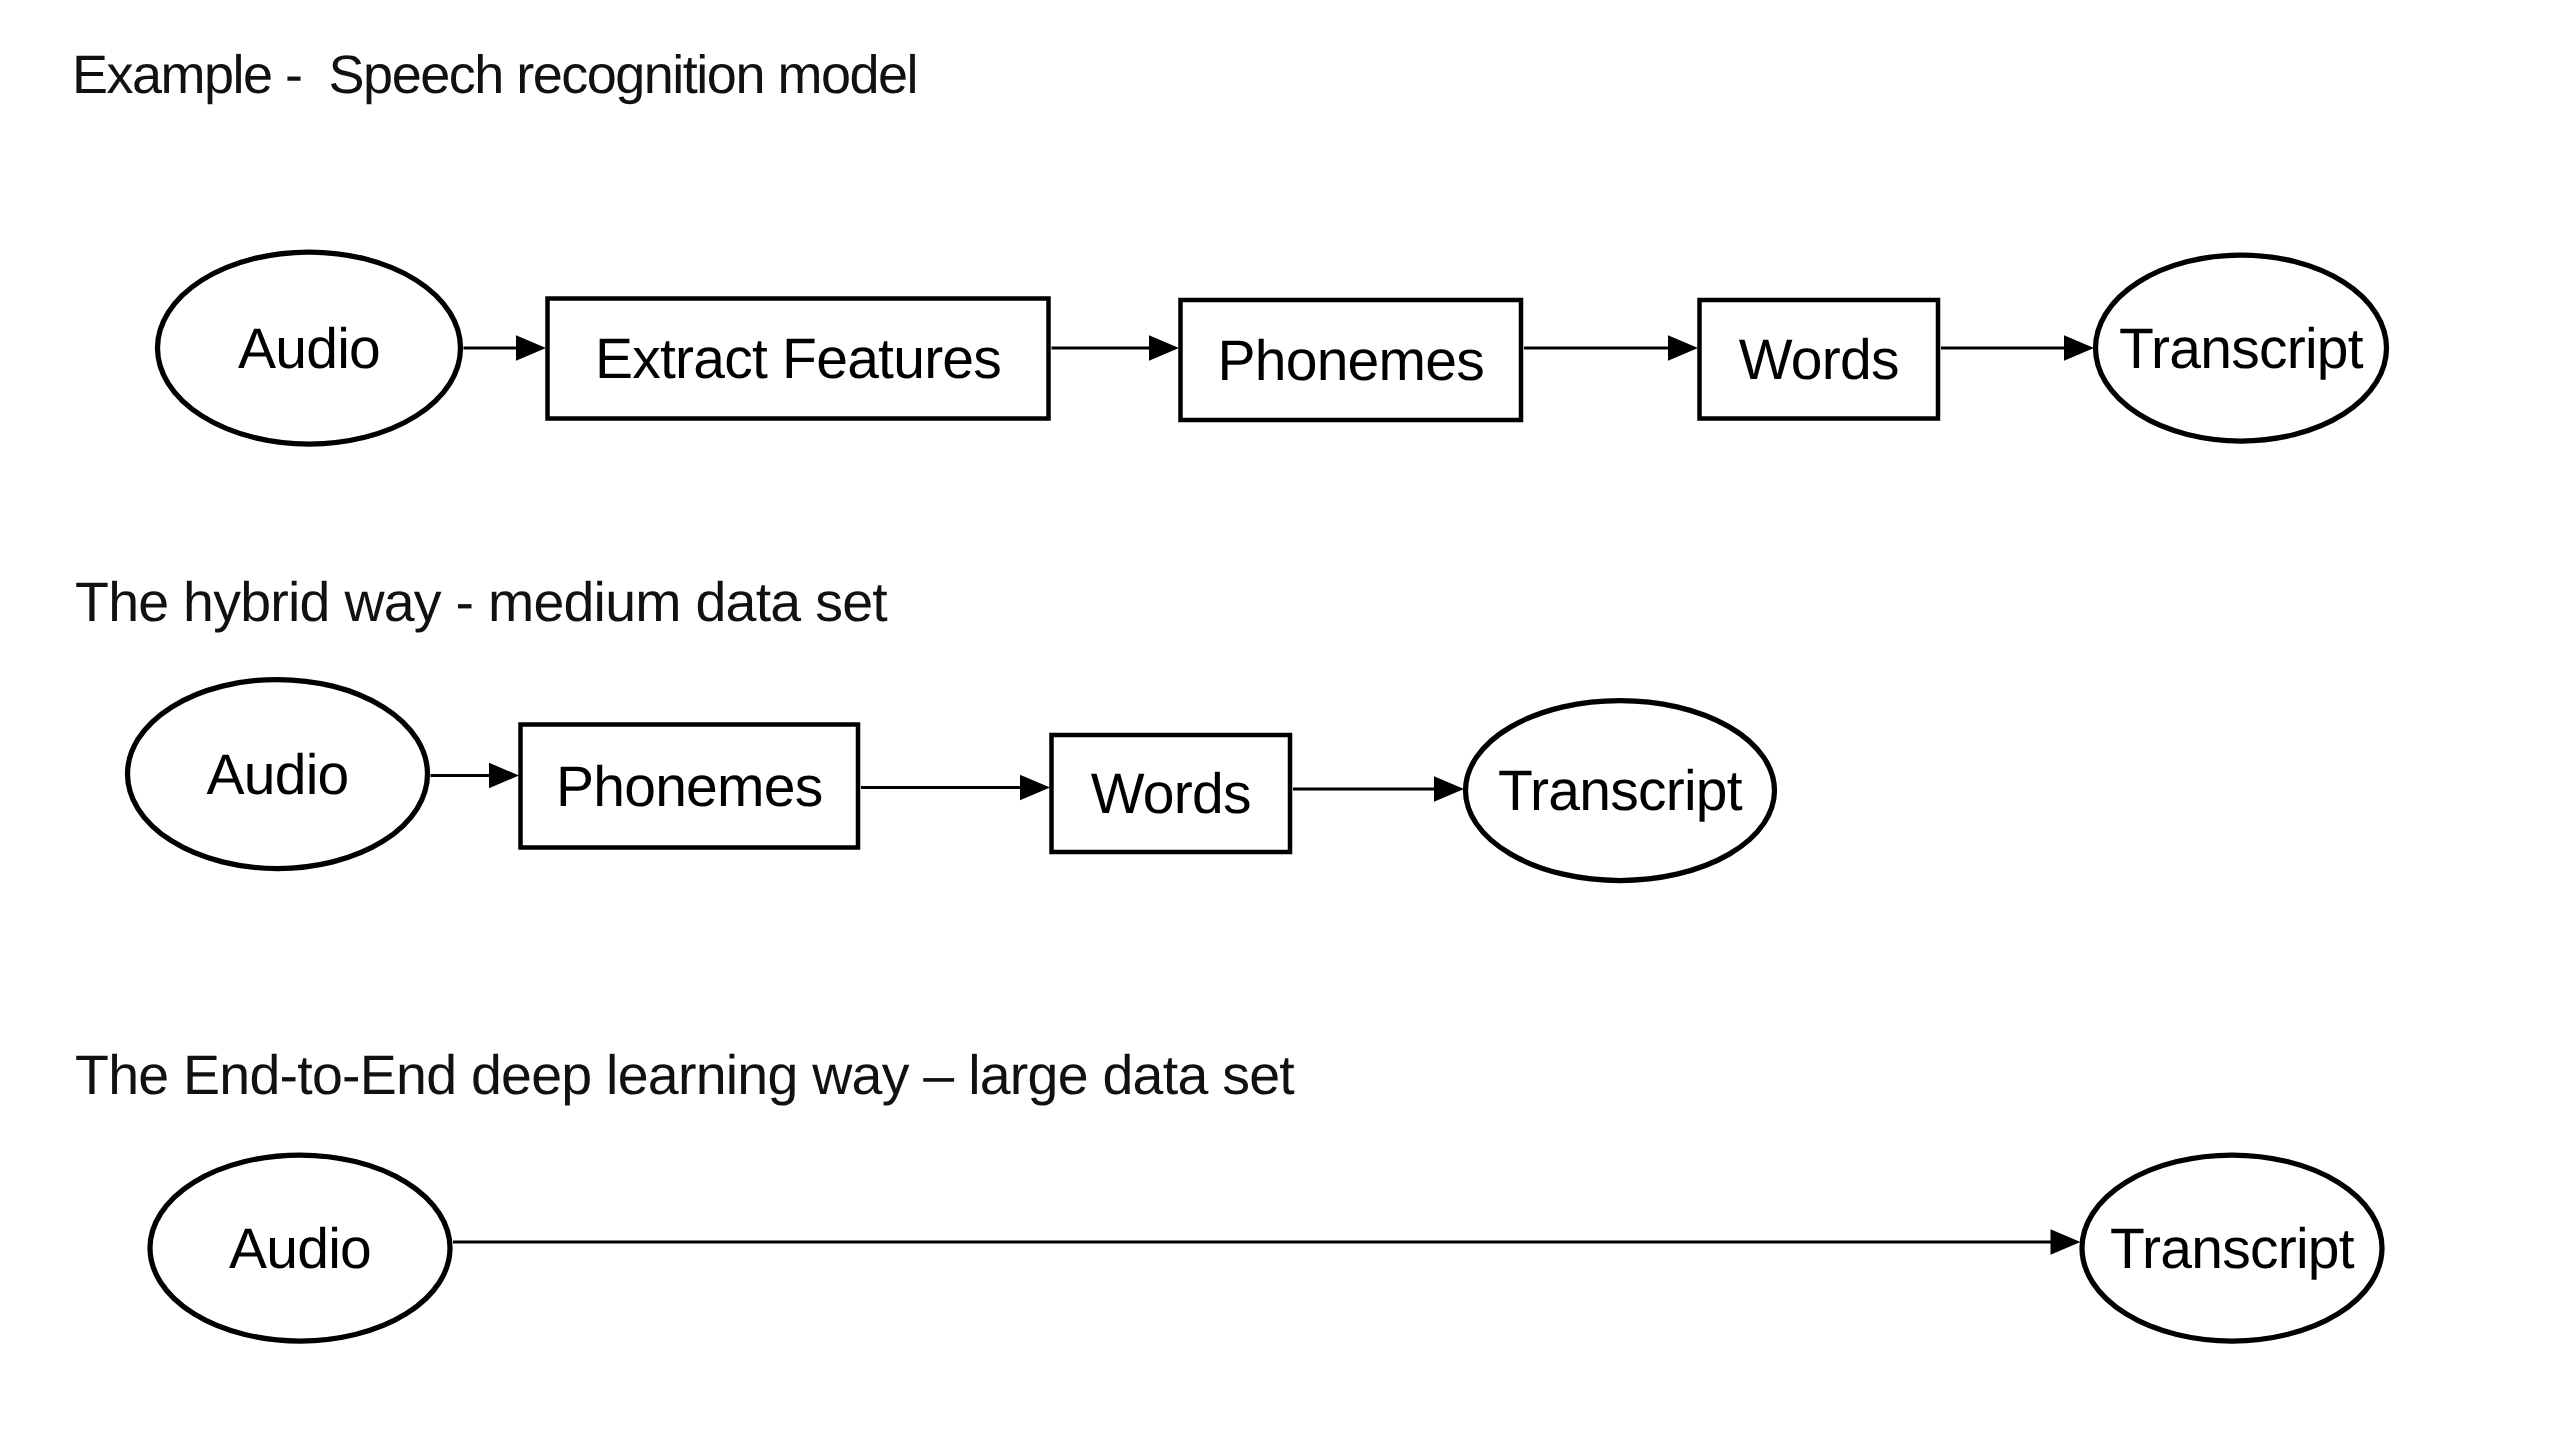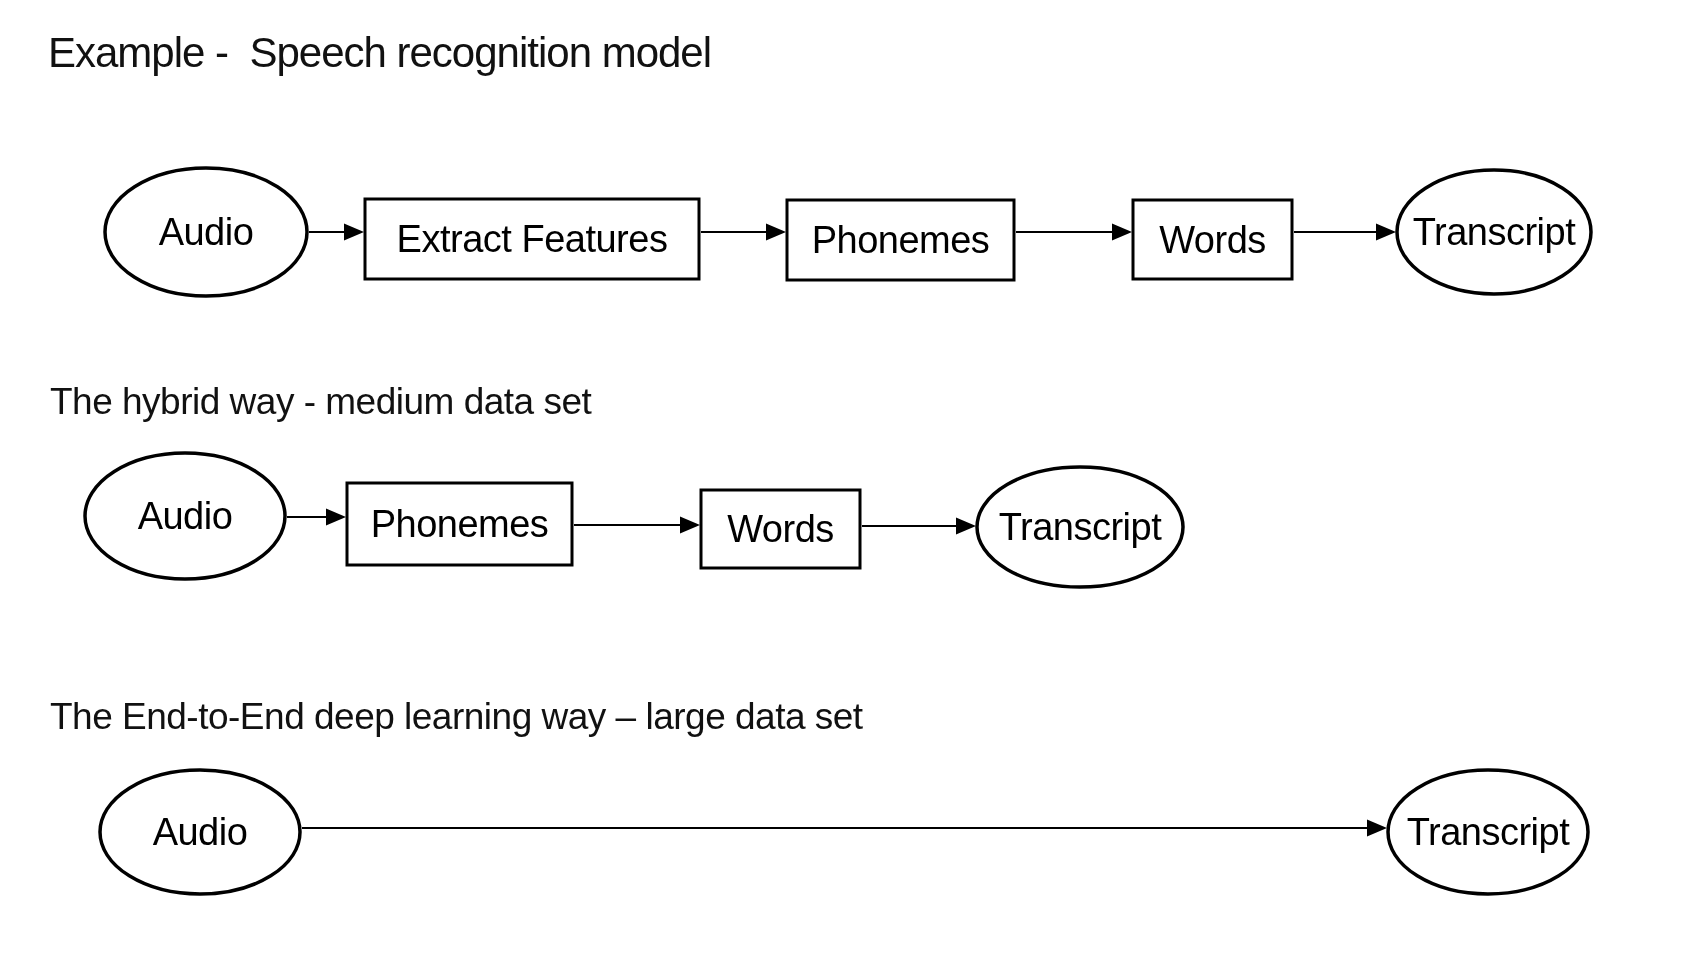--- a/index.html
+++ b/index.html
@@ -10,21 +10,21 @@
     background: #ffffff;
     overflow: hidden;
     font-family: "Liberation Sans", "DejaVu Sans", sans-serif;
   }
   .heading {
     position: absolute;
     color: #111111;
     white-space: pre;
     line-height: 1.15;
   }
-  .title-text { font-size: 42px; letter-spacing: -1px; }
+  .title-text { font-size: 36px; letter-spacing: -1px; }
   .sub-text   { font-size: 37px; letter-spacing: -0.5px; }
   #diagram { position: absolute; left: 0; top: 0; }
   .node-label {
     font-family: "Liberation Sans", "DejaVu Sans", sans-serif;
     font-size: 38px;
     letter-spacing: -0.5px;
   }
 </style>
 </head>
 <body>

